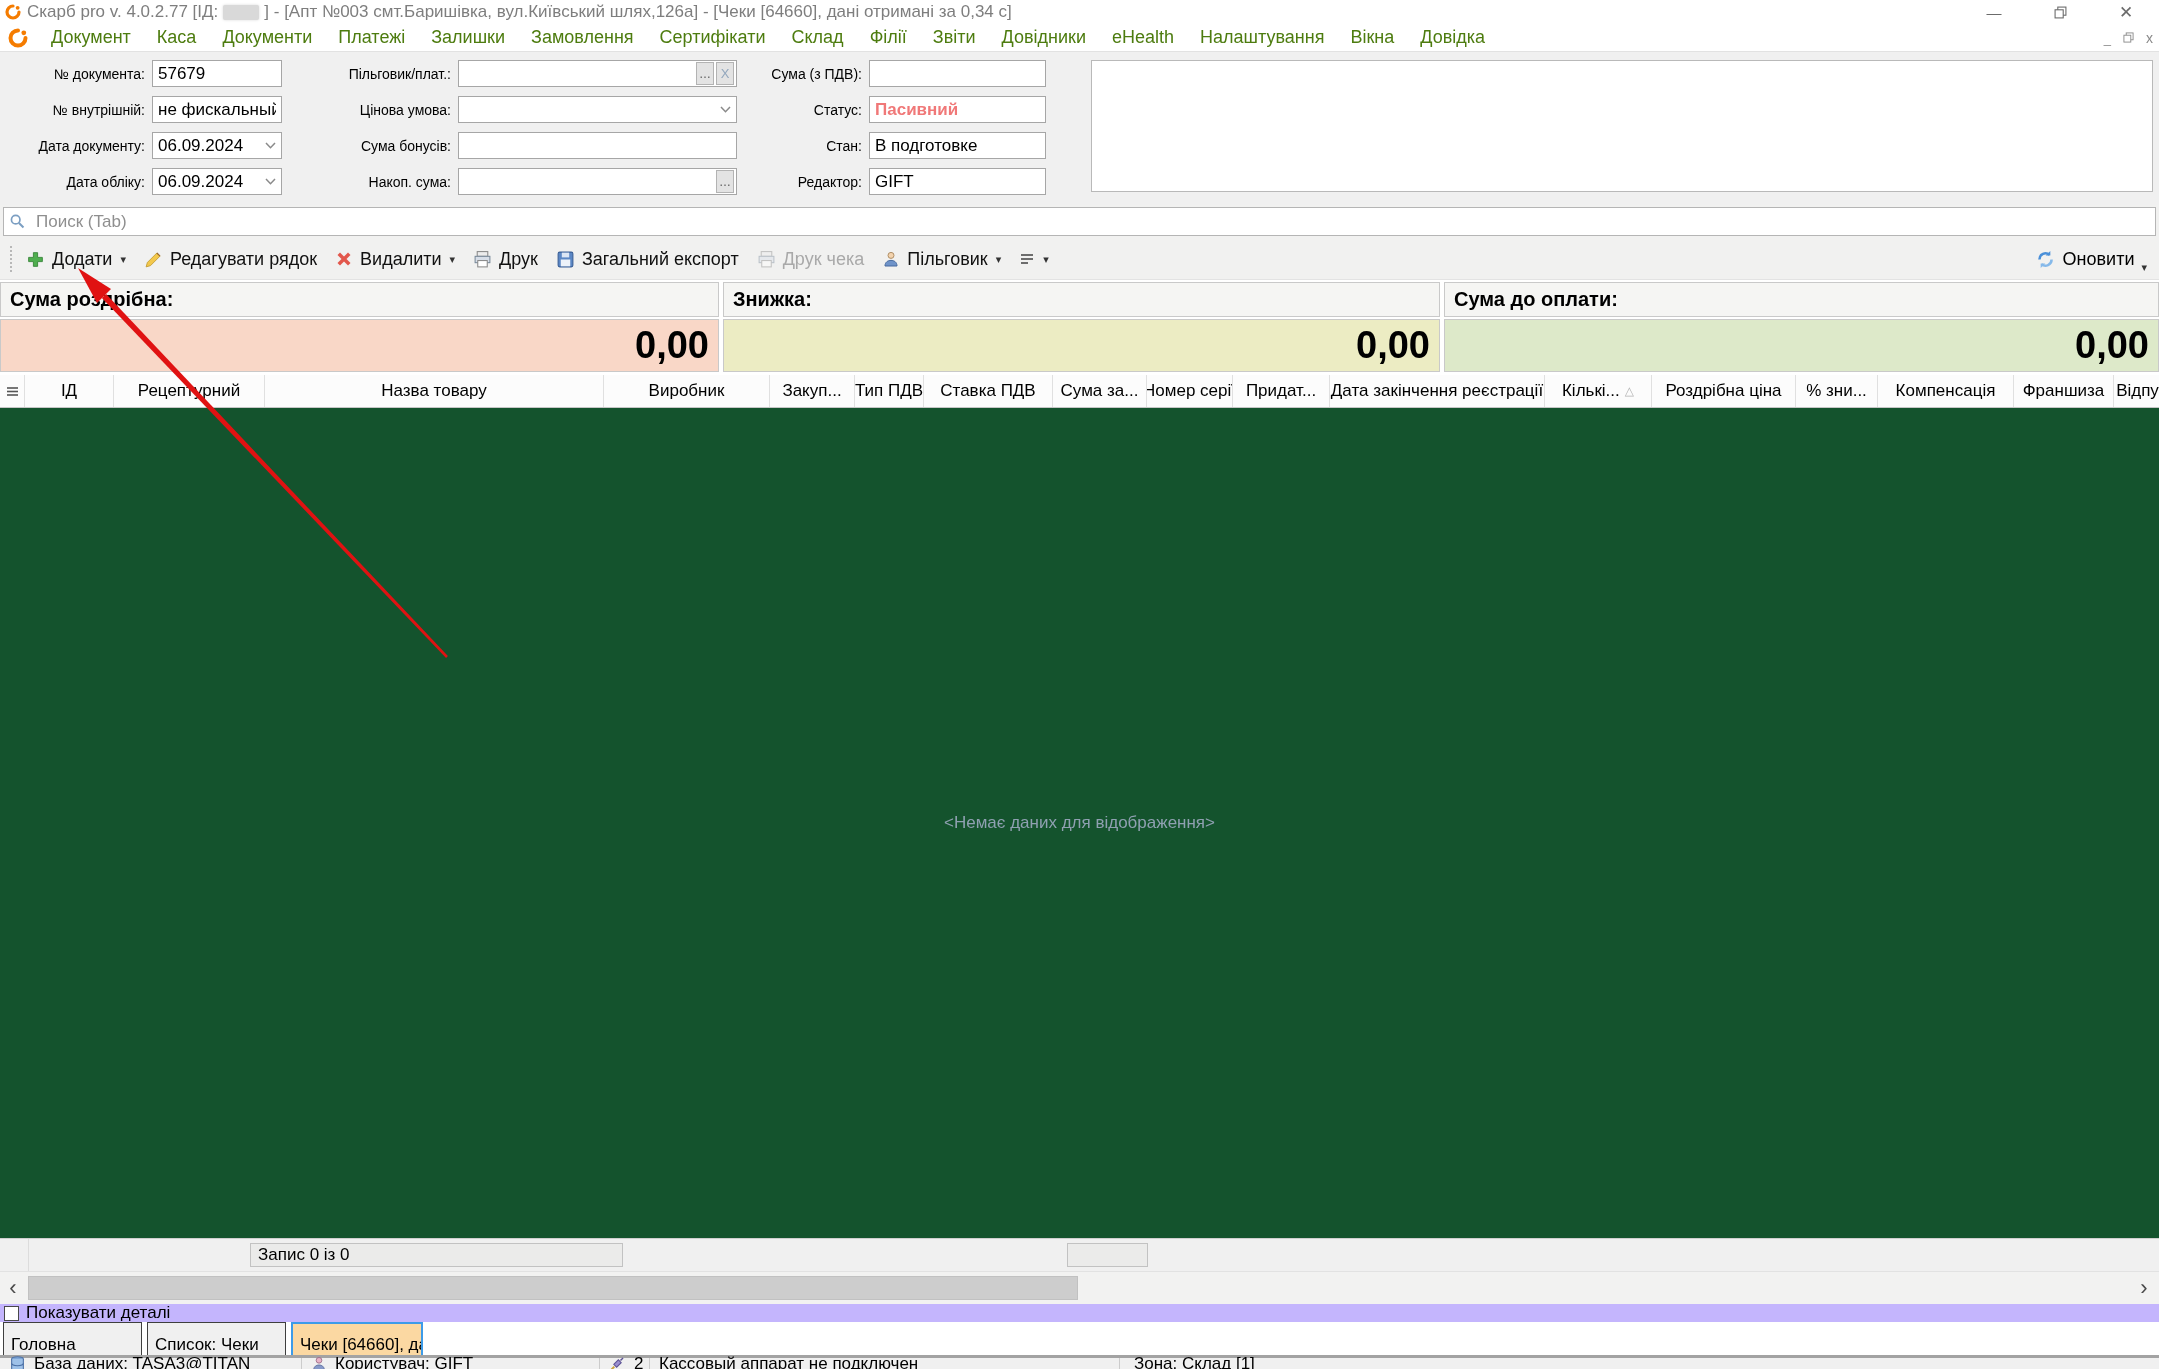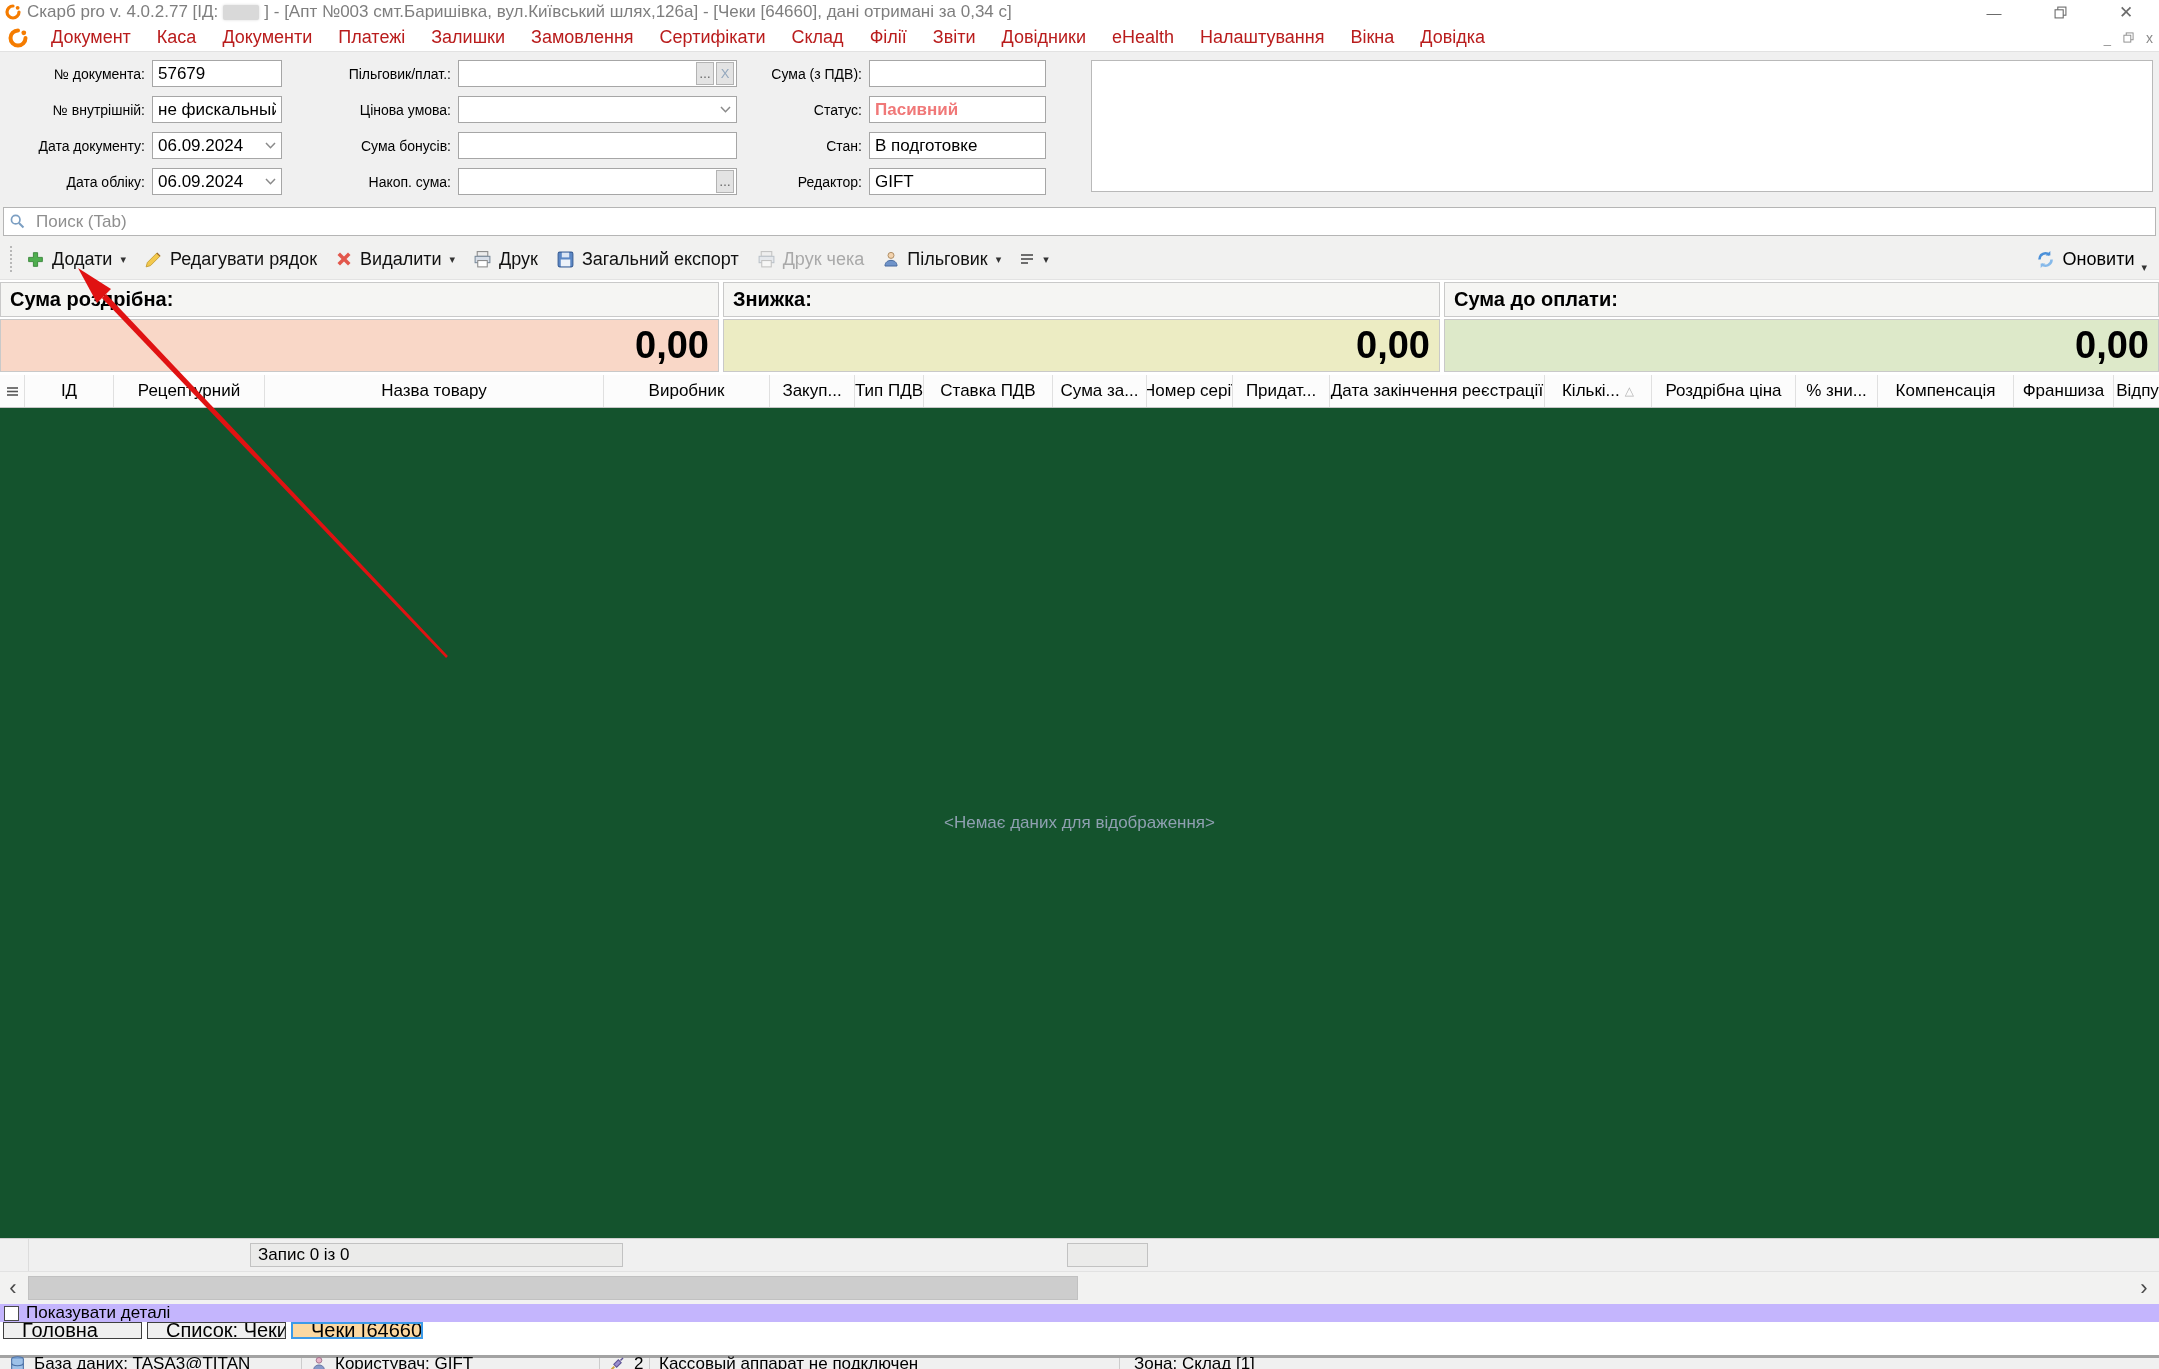--- a/index.html
+++ b/index.html
@@ -10,21 +10,21 @@
   
   .titlebar{height:24px;display:flex;align-items:center;padding-left:5px;background:#fff;position:relative;flex:0 0 auto;}
   .title-text{font-size:17px;color:#7e7e7e;white-space:nowrap;margin-left:6px;display:flex;align-items:center;}
   .redacted{display:inline-block;width:36px;height:15px;background:#d9d9d9;border-radius:2px;margin:0 5px;box-shadow:0 0 3px #d9d9d9;}
   .win-controls{position:absolute;right:0;top:0;height:24px;display:flex;}
   .win-btn{width:66px;height:24px;display:flex;align-items:center;justify-content:center;color:#6b6b6b;font-size:15px;}
 
   
   .menubar{height:28px;display:flex;align-items:center;background:#fff;border-bottom:1px solid #e2e2e2;padding-left:8px;position:relative;flex:0 0 auto;}
   .menu-items{display:flex;align-items:center;margin-left:10px;}
-  .menu-item{font-size:18px;color:#b91c1c;padding:0 13px;white-space:nowrap;}
+  .menu-item{font-size:18px;color:#4d7c0f;padding:0 13px;white-space:nowrap;}
   .mdi-controls{position:absolute;right:6px;top:0;height:28px;display:flex;align-items:center;gap:12px;color:#8a8a8a;}
 
   
   .formarea{height:153px;background:#f0f0f0;position:relative;padding-top:8px;flex:0 0 auto;}
   .frow{display:flex;align-items:center;height:27px;margin:0 0 9px 4px;}
   .flbl{font-size:14px;text-align:right;padding-right:7px;white-space:nowrap;}
   .flbl.c1{width:148px;}
   .flbl.c2{width:176px;}
   .flbl.c3{width:132px;}
   .iwrap{display:flex;align-items:center;border:1px solid #a6a6a6;background:#fff;height:27px;}
@@ -84,22 +84,22 @@
           color:#4a4a4a;font-size:22px;}
   .sarrow.left{left:0;} .sarrow.right{right:2px;}
   .sthumb{position:absolute;left:28px;top:4px;height:24px;width:1050px;background:#cdcdcd;border:1px solid #c1c1c1;}
 
   
   .chkrow{height:18px;background:#c4b5fd;display:flex;align-items:center;padding-left:4px;gap:7px;flex:0 0 auto;}
   .cbox{width:15px;height:15px;border:1px solid #494949;background:#fff;flex:0 0 auto;}
   .chkrow span{font-size:17px;}
 
   .tabsrow{height:33px;background:#fff;display:flex;align-items:flex-start;padding-left:3px;flex:0 0 auto;}
-  .tab{width:139px;height:17px;border:1px solid #3f3f3f;background:#f0f0f0;display:flex;align-items:center;
-       padding-left:18px;font-size:20px;white-space:nowrap;overflow:hidden;margin-right:5px;}
+  .tab{width:139px;height:46px;border:1px solid #3f3f3f;background:#f0f0f0;display:flex;align-items:center;
+       padding-left:7px;font-size:17px;white-space:nowrap;overflow:hidden;margin-right:5px;}
   .tab.active{background:#fbd8a2;border:2px solid #3d9be9;width:132px;}
 
   .statusbar{height:14px;background:#f0f0f0;border-top:3px solid #a3a3a3;display:flex;align-items:center;font-size:17px;flex:0 0 auto;}
   .sseg{display:flex;align-items:center;gap:8px;height:100%;padding-left:9px;border-right:1px solid #cccccc;}
   .sseg.last{border-right:none;flex:1;}
 
   
   .arrow-overlay{position:absolute;left:0;top:0;width:2159px;height:1369px;pointer-events:none;z-index:40;}
 </style>
 </head>

